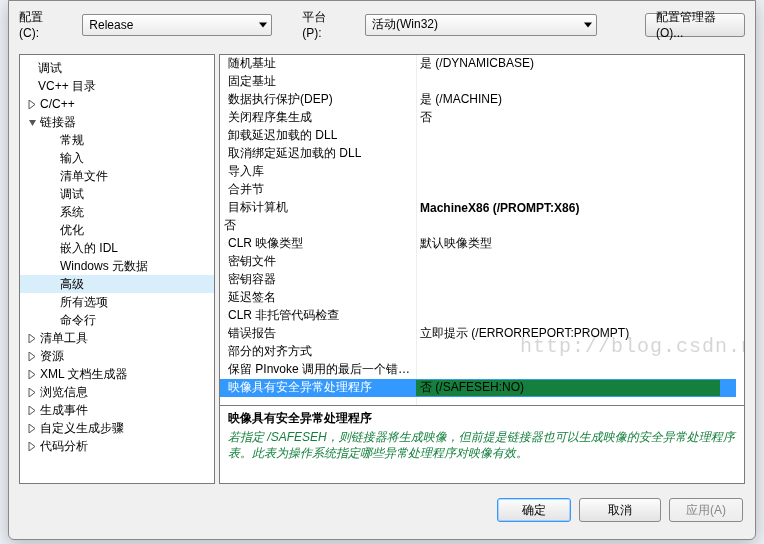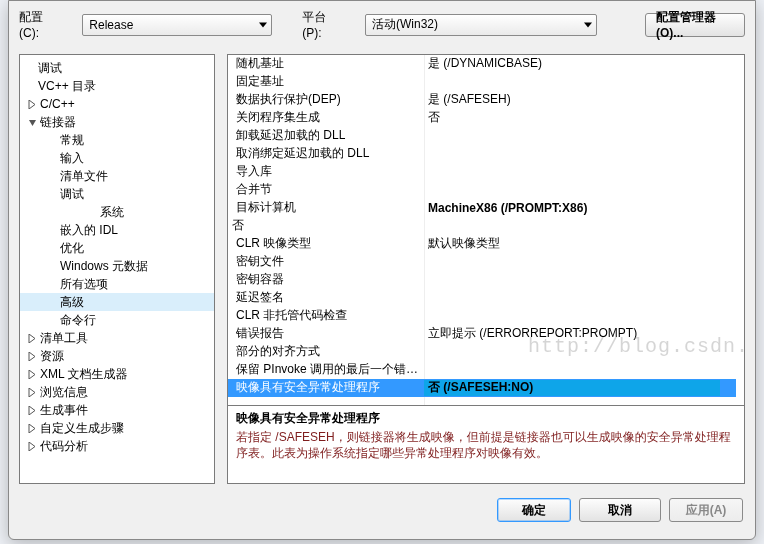--- a/index.html
+++ b/index.html
@@ -4,41 +4,41 @@
 <style>
 * { box-sizing: border-box; margin: 0; padding: 0; font-family: "Microsoft YaHei", "Segoe UI", Tahoma, sans-serif; font-size: 12px; }
 body { background: #eef1f6; width: 764px; height: 544px; overflow: hidden; }
 .dialog { position: absolute; left: 8px; top: 0; width: 748px; height: 540px; background: #f0f0f0; border: 1px solid #888; border-radius: 0 0 6px 6px; box-shadow: 0 4px 18px rgba(0,0,0,.25); }
 .topbar { display: flex; align-items: center; gap: 24px; padding: 8px 10px 10px 10px; }
 .topbar label { color: #000; }
 .combo { flex: 0 0 auto; height: 22px; background: linear-gradient(#fff,#eaeaea); border: 1px solid #8a8a8a; border-radius: 2px; display: flex; align-items: center; padding: 0 18px 0 6px; position: relative; }
 .combo .caret { position: absolute; right: 4px; top: 50%; transform: translateY(-50%); width: 0; height: 0; border-left: 4px solid transparent; border-right: 4px solid transparent; border-top: 5px solid #000; }
 #combo-config { width: 190px; }
 #combo-platform { width: 232px; }
-.btn { height: 24px; background: linear-gradient(#fdfdfd,#e3e3e3); border: 1px solid #8a8a8a; border-radius: 3px; padding: 10px 10px; display: inline-flex; align-items: center; cursor: default; font-weight: bold; }
+.btn { height: 24px; background: linear-gradient(#fdfdfd,#e3e3e3); border: 1px solid #8a8a8a; border-radius: 3px; padding: 10px 10px; display: inline-flex; align-items: center; cursor: default; }
 .btn-primary { border-color:#3399ff; box-shadow: 0 0 0 1px rgba(51,153,255,.35) inset; }
-.body { display: flex; gap: 12px; padding: 4px 10px; height: 438px; }
+.body { display: flex; gap: 4px; padding: 4px 10px; height: 438px; }
 .tree { width: 196px; height: 100%; background: #fff; border: 1px solid #7a7a7a; overflow: auto; padding: 4px 0; }
 .tree-row { display: flex; align-items: center; height: 18px; padding-left: 6px; cursor: default; white-space: nowrap; }
 .tree-row.selected { background: #d9eefb; }
 .twisty { width: 12px; height: 12px; margin-right: 2px; display: inline-flex; align-items: center; justify-content: center; }
 .twisty svg { display:block; }
 .right { flex: 1; display: flex; flex-direction: column; gap: 0; }
 .grid { flex: 1; background: #fff; border: 1px solid #7a7a7a; overflow: hidden; position: relative; }
 .grid-rows { position: absolute; left:0; top:0; right:8px; overflow:auto; height:100%; }
 .grow { display: flex; align-items: center; height: 18px; border-bottom: 1px solid transparent; }
 .grow .gname { width: 196px; padding-left: 8px; white-space: nowrap; overflow: hidden; text-overflow: ellipsis; }
 .grow .gval { flex:1; padding-left: 4px; white-space: nowrap; overflow: hidden; text-overflow: ellipsis; }
 .grow.bold .gval { font-weight: 700; }
 .grow.sel { background: #3399ff; color: #fff; }
-.grow.sel .gval { background: #0ea5e9; color: #000; font-weight: 700; margin-right: 16px; height: 16px; display:flex; align-items:center; }
+.grow.sel .gval { background: #15803d; color: #000; font-weight: 400; margin-right: 16px; height: 16px; display:flex; align-items:center; }
 .gridline { position:absolute; left:196px; top:0; bottom:0; width:1px; background:#eee; }
 .desc { border: 1px solid #7a7a7a; border-top: none; background: #fff; padding: 4px 8px 6px 8px; height: 78px; }
 .desc .title { font-weight: 700; margin-bottom: 2px; }
-.desc .text { color: #7f1d1d; line-height: 1.35; }
+.desc .text { color: #15803d; line-height: 1.35; font-style: italic; }
 .footer { display:flex; justify-content:flex-end; gap:8px; padding: 10px 12px; }
 .btn-disabled { color:#888; background:linear-gradient(#f6f6f6,#ececec); }
 .watermark { position:absolute; left:300px; top:280px; color:#999; font-size:20px; pointer-events:none; opacity:.4; letter-spacing:1px; font-family: Courier, monospace; }
 </style>
 </head>
 <body>
 
 <div class="dialog">
 
   <div class="topbar">
@@ -85,37 +85,37 @@
         </div>
         <div class="tree-row" style="padding-left: 40px;">
           <span>输入</span>
         </div>
         <div class="tree-row" style="padding-left: 40px;">
           <span>清单文件</span>
         </div>
         <div class="tree-row" style="padding-left: 40px;">
           <span>调试</span>
         </div>
-        <div class="tree-row" style="padding-left: 40px; margin-left: 40px;">
+        <div class="tree-row" style="padding-left: 40px;">
           <span>系统</span>
         </div>
         <div class="tree-row" style="padding-left: 40px;">
+          <span>优化</span>
+        </div>
+        <div class="tree-row" style="padding-left: 40px;">
           <span>嵌入的 IDL</span>
         </div>
         <div class="tree-row" style="padding-left: 40px;">
-          <span>优化</span>
-        </div>
-        <div class="tree-row" style="padding-left: 40px;">
           <span>Windows 元数据</span>
-        </div>
-        <div class="tree-row" style="padding-left: 40px;">
-          <span>所有选项</span>
         </div>
         <div class="tree-row selected" style="padding-left: 40px;">
           <span>高级</span>
+        </div>
+        <div class="tree-row" style="padding-left: 40px;">
+          <span>所有选项</span>
         </div>
         <div class="tree-row" style="padding-left: 40px;">
           <span>命令行</span>
         </div>
         <div class="tree-row" style="padding-left: 6px;">
           <span class="twisty">
             <svg width="9" height="9">
               <path d="M1 0 L7 4.5 L1 9 Z" fill="none" stroke="#555"></path>
             </svg>
           </span>
@@ -177,21 +177,21 @@
             <div class="grow">
               <div class="gname">随机基址</div>
               <div class="gval">是 (/DYNAMICBASE)</div>
             </div>
             <div class="grow">
               <div class="gname">固定基址</div>
               <div class="gval"></div>
             </div>
             <div class="grow">
               <div class="gname">数据执行保护(DEP)</div>
-              <div class="gval">是 (/SAFESEH)</div>
+              <div class="gval">是 (/MACHINE)</div>
             </div>
             <div class="grow">
               <div class="gname">关闭程序集生成</div>
               <div class="gval">否</div>
             </div>
             <div class="grow">
               <div class="gname">卸载延迟加载的 DLL</div>
               <div class="gval"></div>
             </div>
             <div class="grow">

